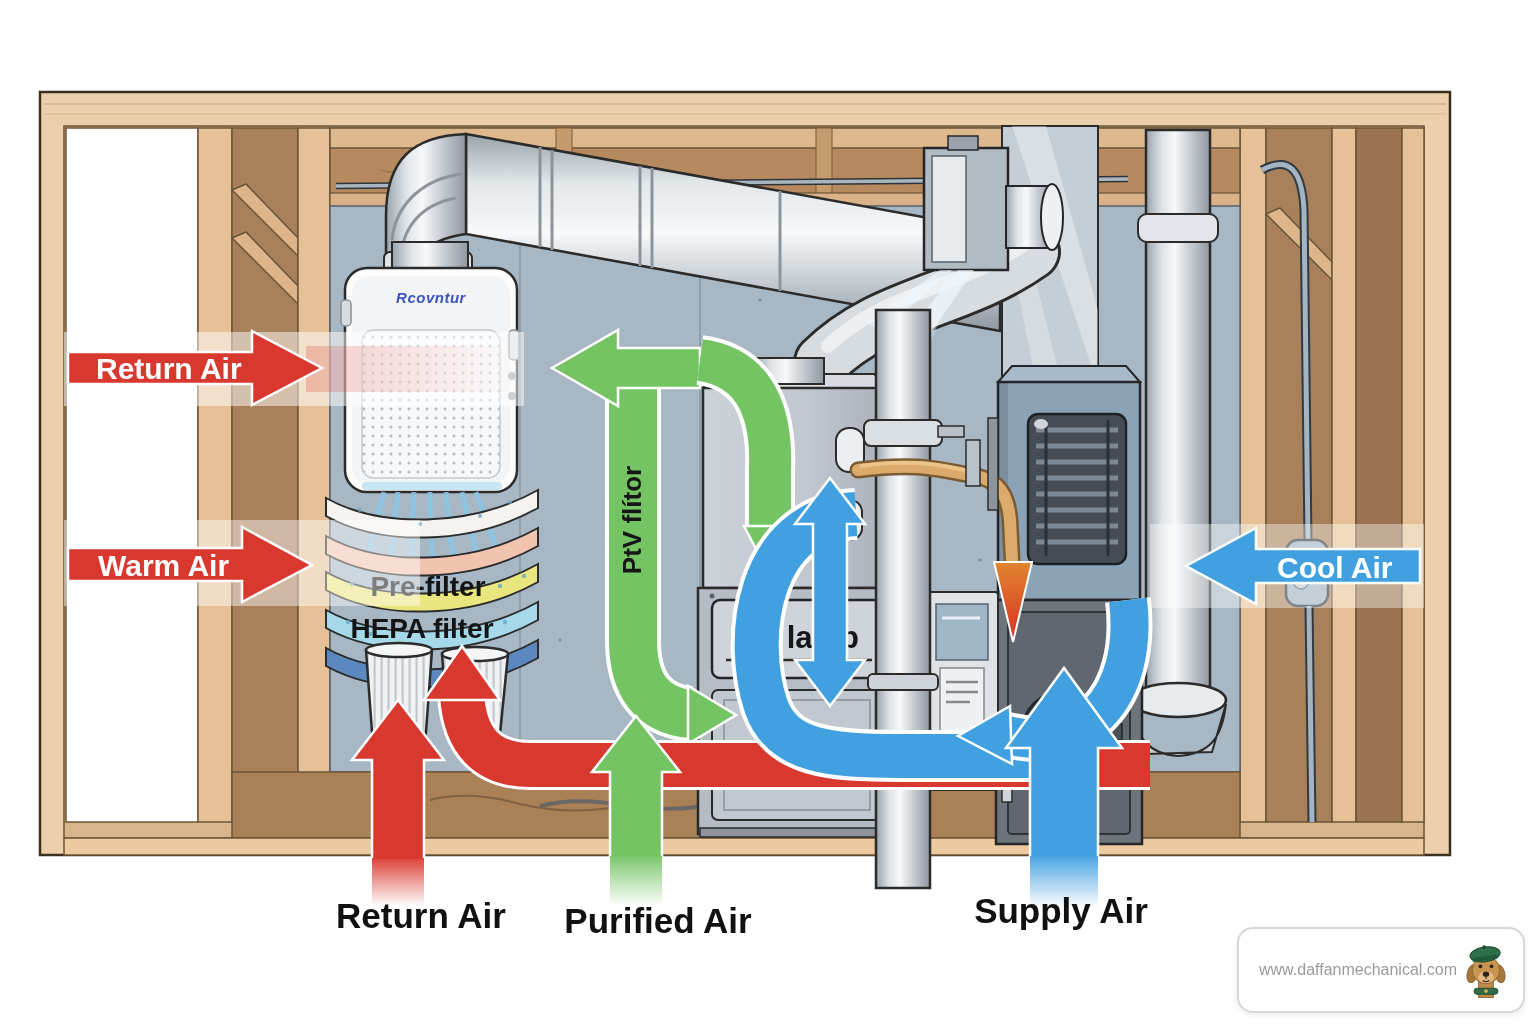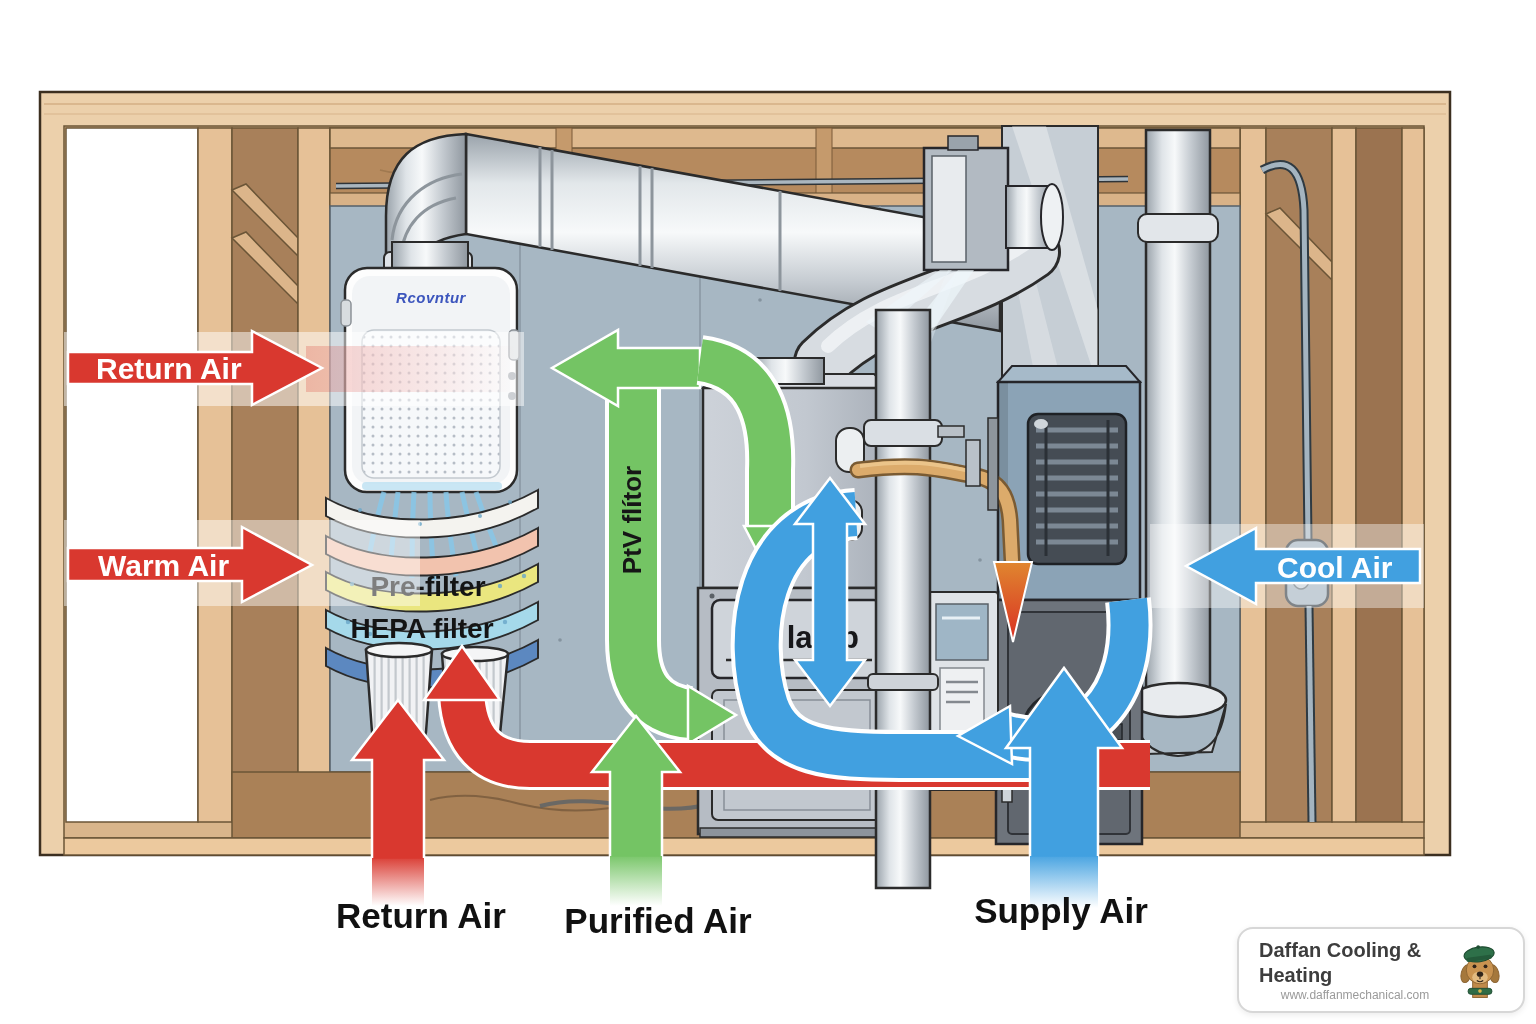--- a/index.html
+++ b/index.html
@@ -7,21 +7,21 @@
   #stage{position:relative;width:1536px;height:1024px;overflow:hidden;background:#fff;}
   #scene{position:absolute;left:0;top:0;}
   .logo-card{
     position:absolute;left:1237px;top:927px;width:288px;height:86px;
     background:#ffffff;border:2px solid #d7d7d7;border-radius:16px;
     box-shadow:0 2px 6px rgba(0,0,0,.08);
     display:flex;align-items:center;justify-content:space-between;
     box-sizing:border-box;padding:10px 14px 10px 20px;
   }
   .logo-title{font-size:20px;font-weight:bold;color:#3d3d3d;line-height:1.25;}
-  .logo-url{font-size:12px;color:#9a9a9a;margin-top:0;text-align:center;}
+  .logo-url{font-size:16px;color:#9a9a9a;margin-top:0;text-align:center;}
   .mascot{flex:0 0 auto;}
   svg text{font-family:"Liberation Sans",sans-serif;}
 </style>
 </head>
 <body>
 
 <div id="stage">
 <svg id="scene" width="1536" height="1024" viewBox="0 0 1536 1024">
   <defs>
     <linearGradient id="gSilverV" x1="0" y1="0" x2="1" y2="0">
@@ -361,21 +361,20 @@
 
   <g>
     <text x="421" y="928" text-anchor="middle" font-size="35" font-weight="bold" fill="#111111">Return Air</text>
     <text x="658" y="933" text-anchor="middle" font-size="35" font-weight="bold" fill="#111111">Purified Air</text>
     <text x="1061" y="923" text-anchor="middle" font-size="35" font-weight="bold" fill="#111111">Supply Air</text>
   </g>
 </svg>
 
   <div class="logo-card">
     <div class="logo-text">
-      <div class="logo-title">Daffan Cooling &amp; Heating</div>
       <div class="logo-url">www.daffanmechanical.com</div>
     </div>
     <svg class="mascot" width="58" height="66" viewBox="0 0 60 72">
       <rect x="22" y="48" width="16" height="18" fill="#c08a4a" stroke="#8a6230" stroke-width="1"></rect>
       <ellipse cx="15" cy="40" rx="5.5" ry="10" fill="#a5783c" stroke="#8a6230" stroke-width="1" transform="rotate(14 15 40)"></ellipse>
       <ellipse cx="45" cy="40" rx="5.5" ry="10" fill="#a5783c" stroke="#8a6230" stroke-width="1" transform="rotate(-14 45 40)"></ellipse>
       <ellipse cx="30" cy="36" rx="15" ry="15" fill="#c99350" stroke="#8a6230" stroke-width="1"></ellipse>
       <ellipse cx="30" cy="44" rx="8.5" ry="6.5" fill="#e2ba80"></ellipse>
       <ellipse cx="30" cy="40.5" rx="3.5" ry="2.8" fill="#2f241a"></ellipse>
       <path d="M 30 43 L 30 46 M 26.5 47.5 Q 30 50 33.5 47.5" stroke="#2f241a" stroke-width="1.2" fill="none"></path>

